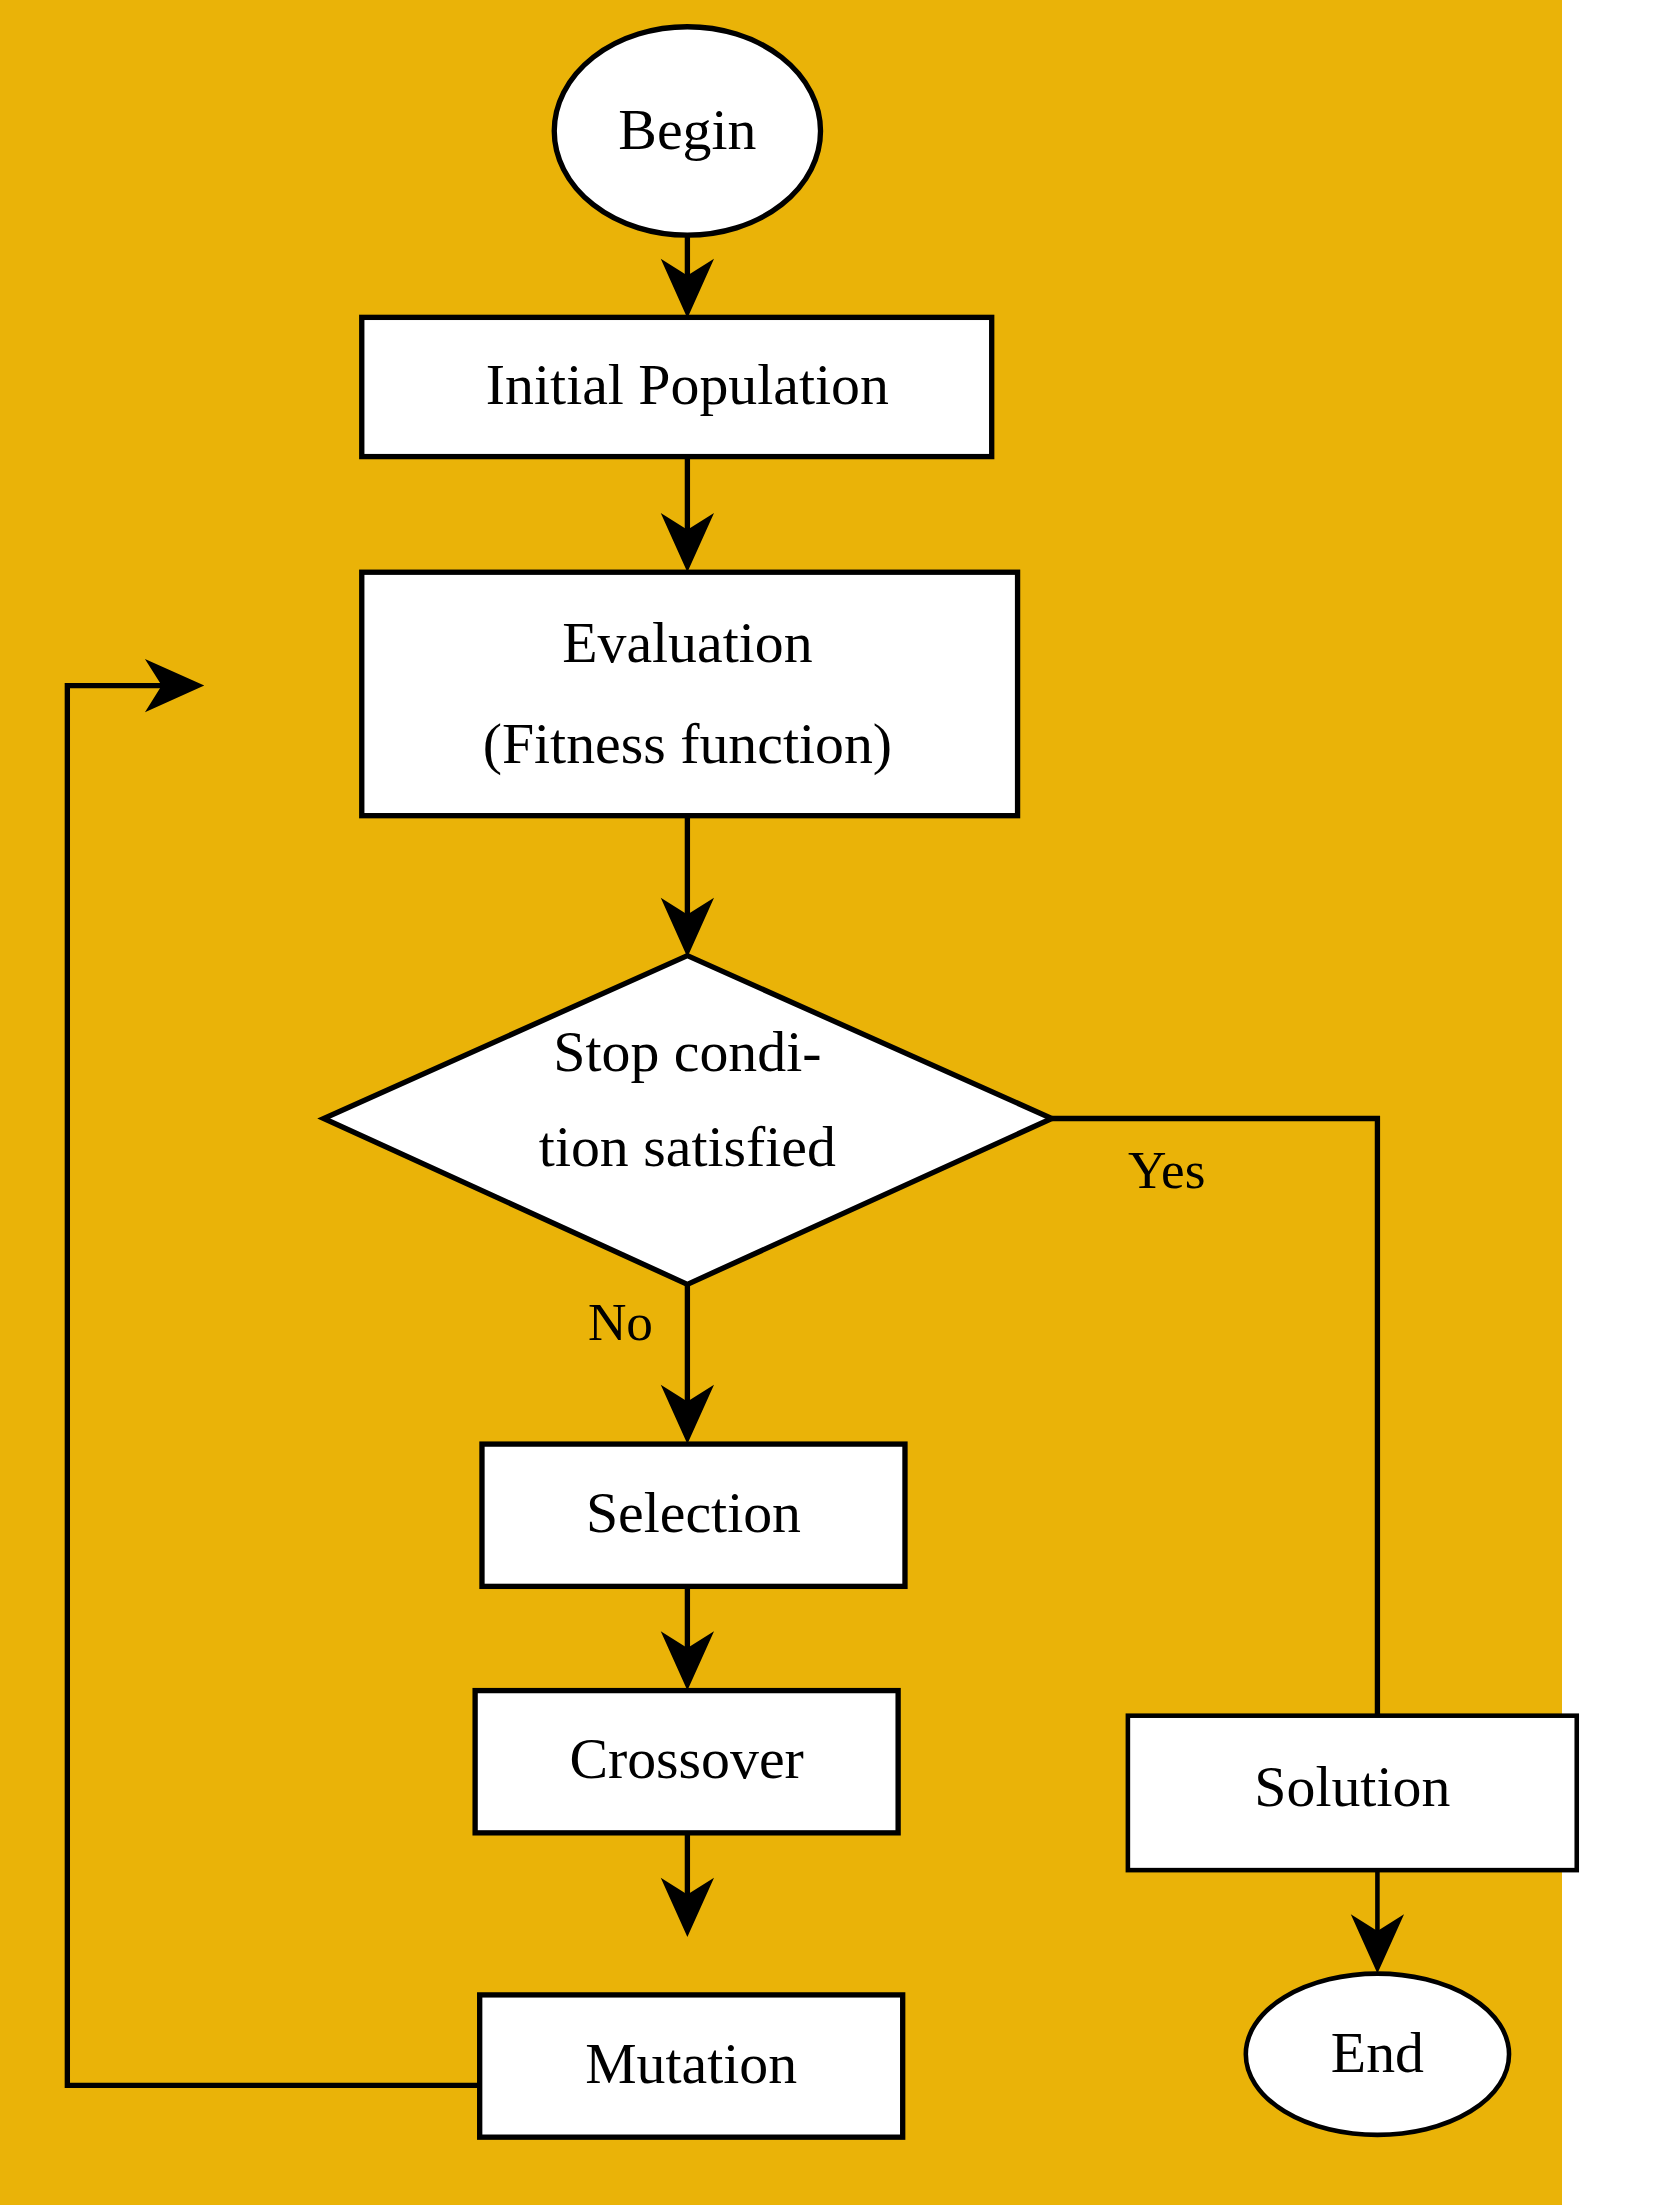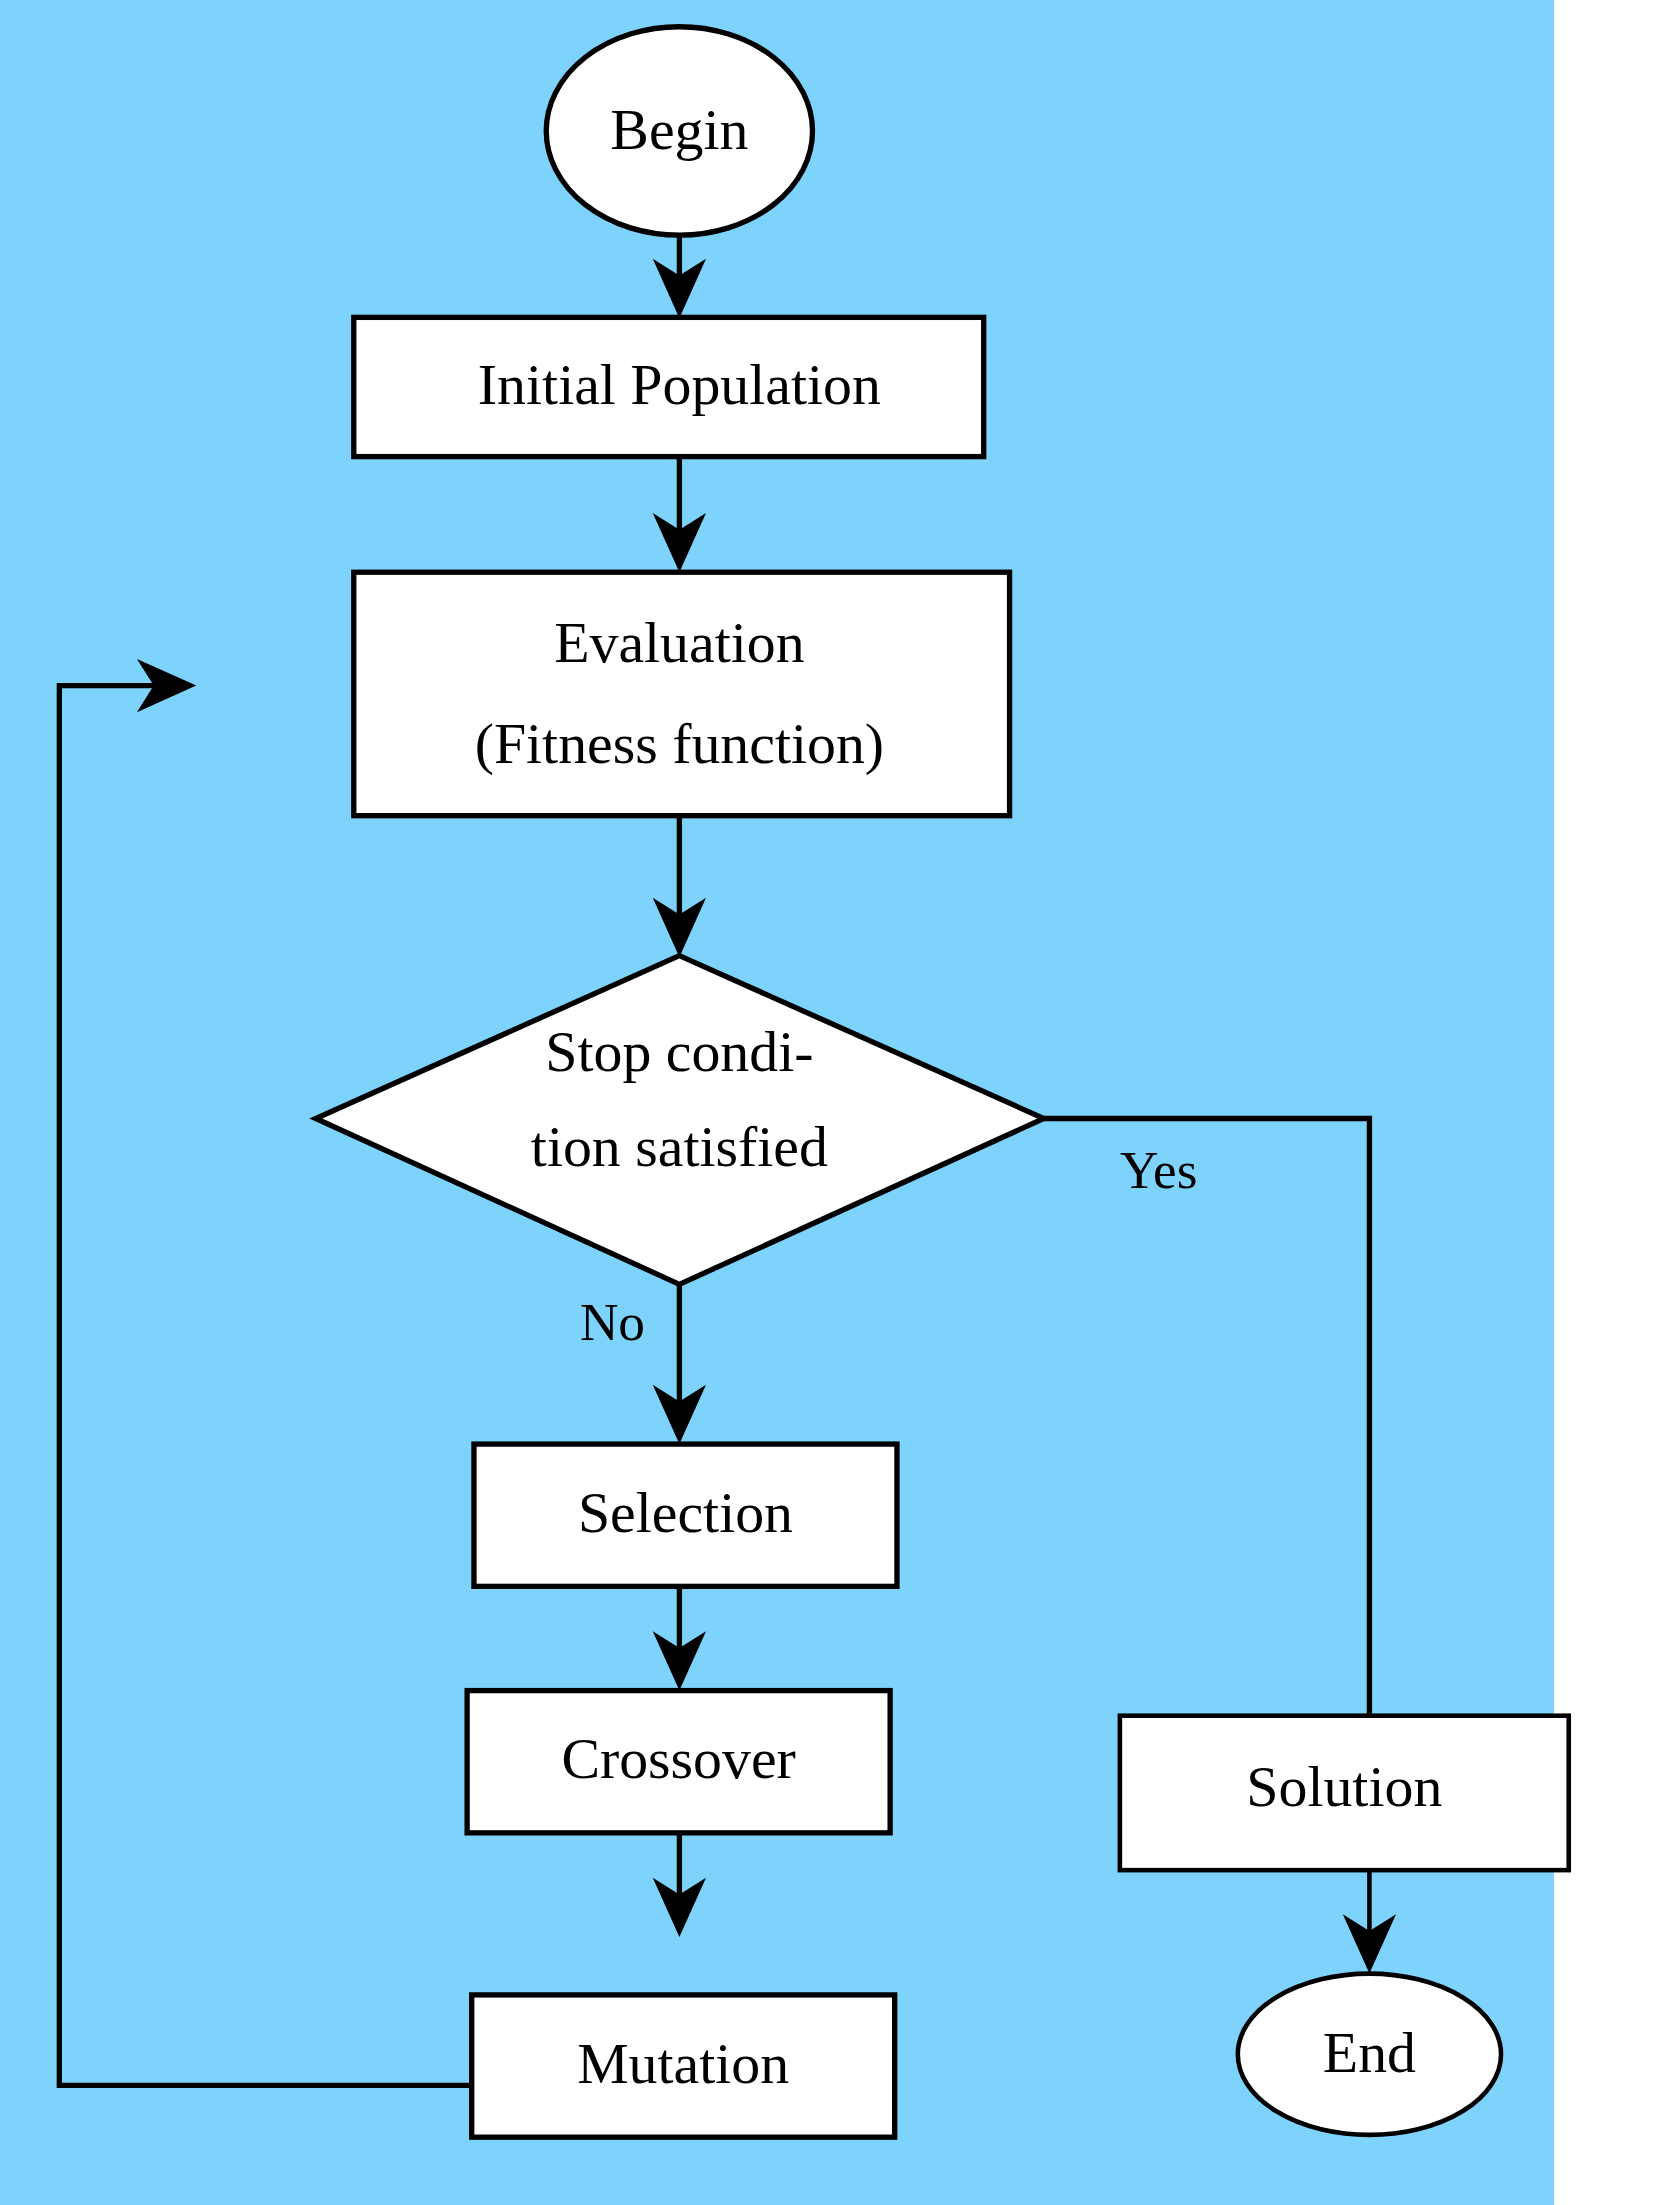--- a/index.html
+++ b/index.html
@@ -10,21 +10,22 @@
   body {
     width: 1657px;
     height: 2205px;
     font-family: "Liberation Serif", "DejaVu Serif", serif;
     overflow: hidden;
   }
   #flowchart-root {
     position: relative;
     width: 1554px;
     height: 2205px;
-    background: #7dd3fc;
+    background: #eab308;
+    padding-left: 8px;
   }
   svg#diagram {
     display: block;
     width: 1657px;
     height: 2205px;
   }
   .node-shape {
     fill: #ffffff;
     stroke: #000000;
     stroke-width: 7;

